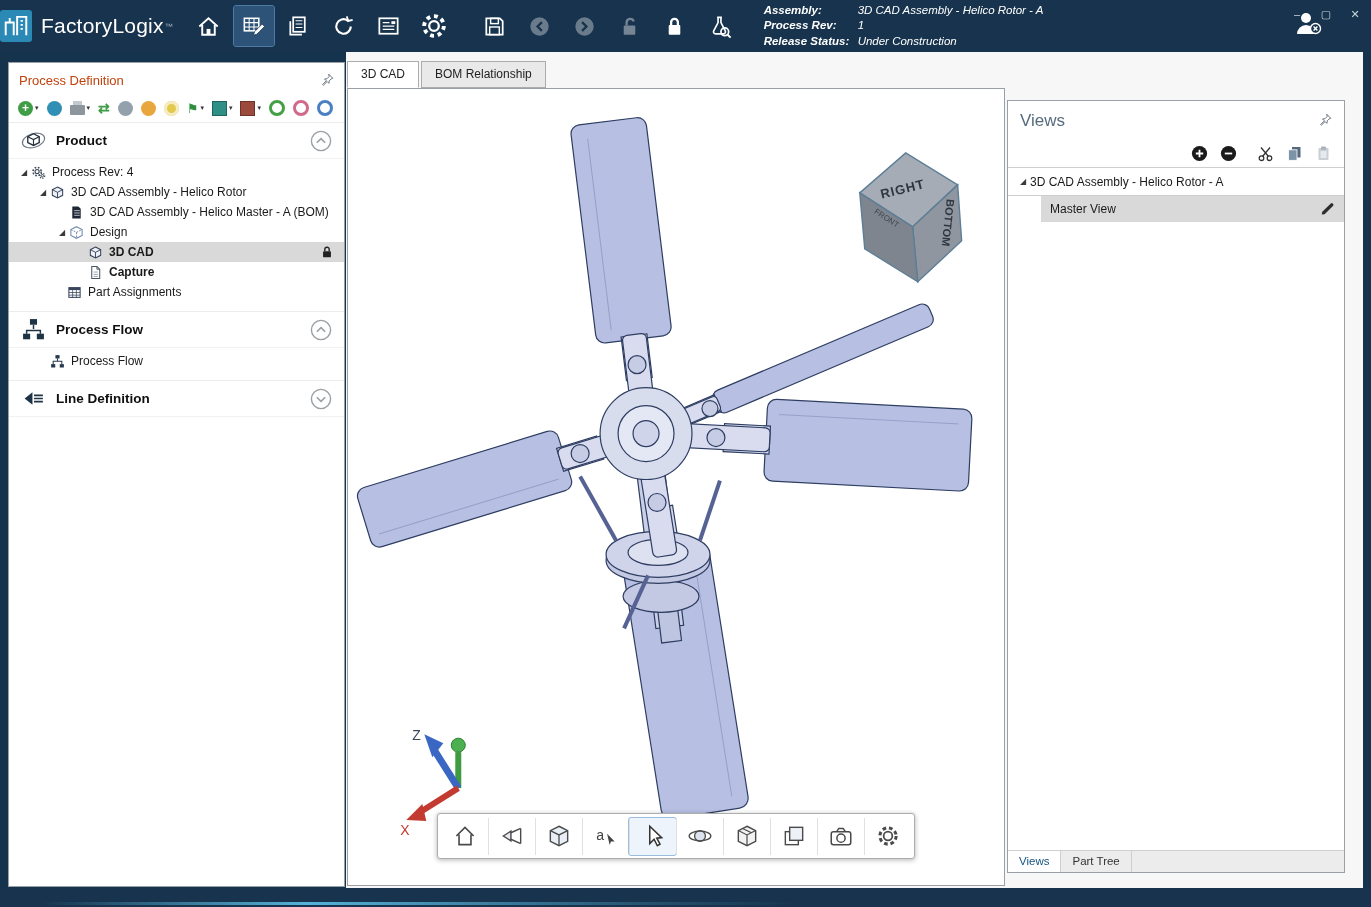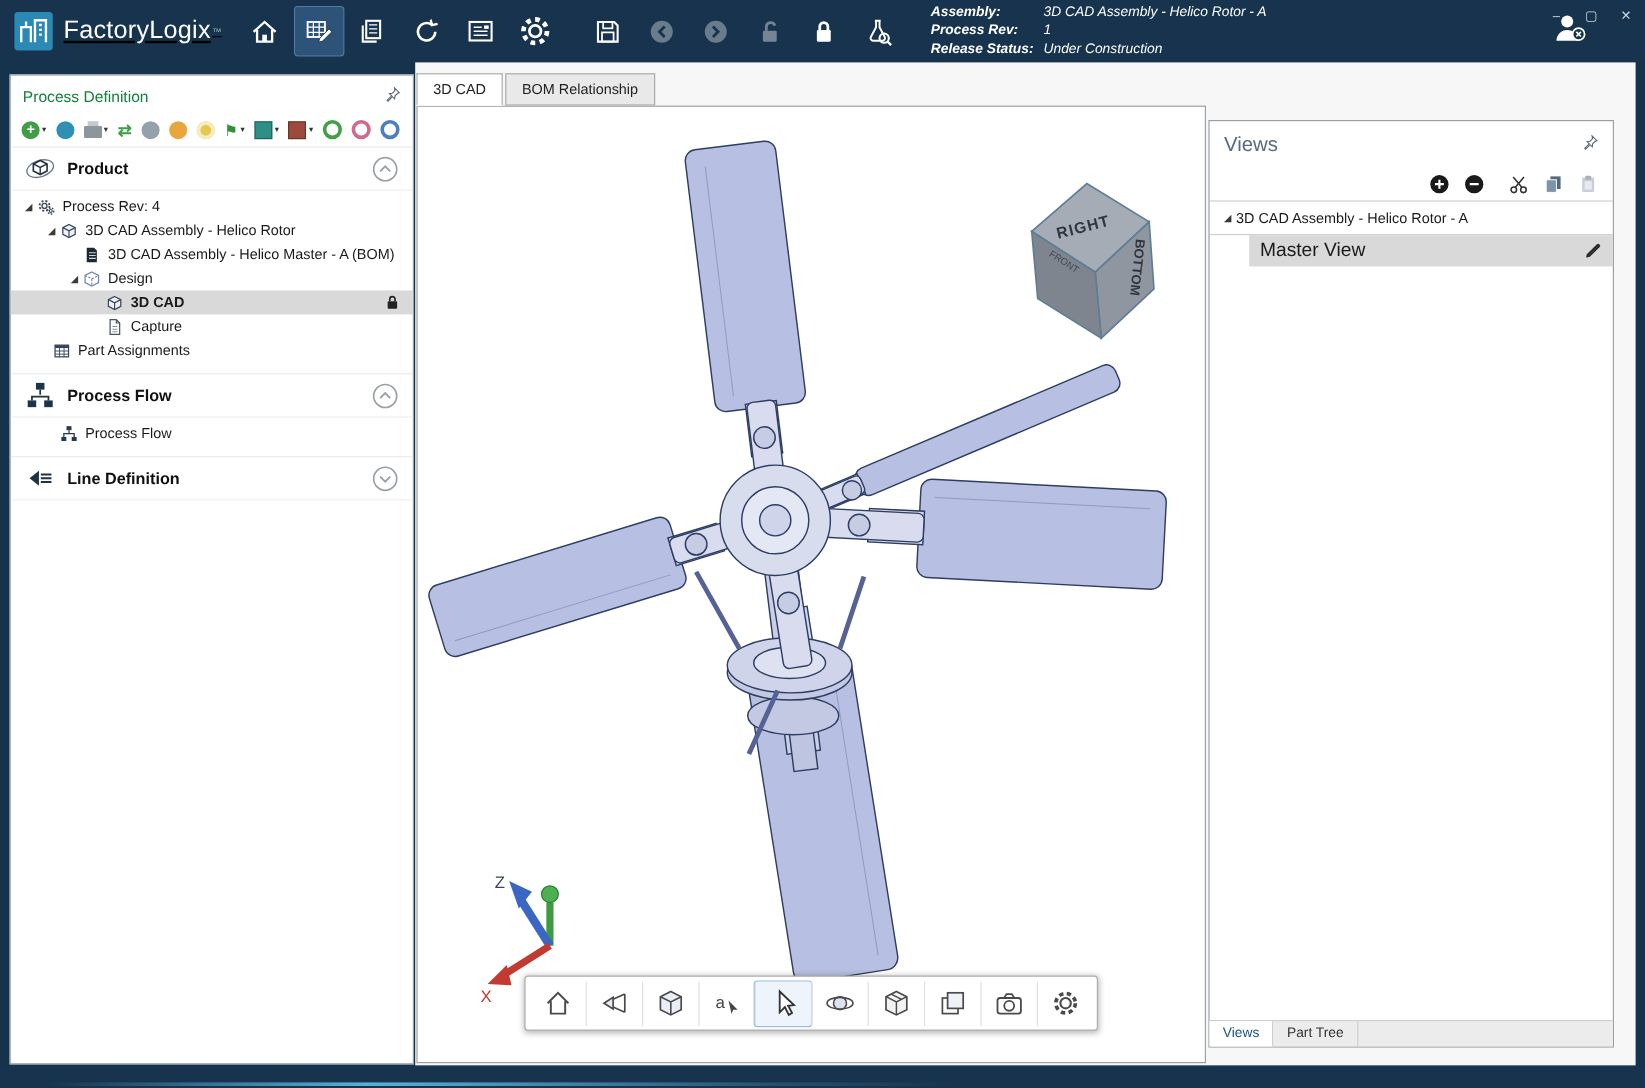--- a/index.html
+++ b/index.html
@@ -4,21 +4,21 @@
 <style>
   html,body{margin:0;padding:0;}
   body{
     width:1371px;height:907px;position:relative;overflow:hidden;
     background:#16334e;
     font-family:"Liberation Sans",sans-serif;
     -webkit-font-smoothing:antialiased;
   }
   
   .titlebar{position:absolute;left:0;top:0;right:0;height:52px;background:#17334d;display:flex;align-items:center;}
-  .brand{display:flex;align-items:center;margin-left:12px;flex:none;text-decoration:underline;}
+  .brand{display:flex;align-items:center;flex:none;}
   .logo{width:32px;height:32px;background:#2b8ab5;border-radius:3px;display:flex;align-items:center;justify-content:center;flex:none;}
   .brand-text{color:#fff;font-size:21px;margin-left:9px;letter-spacing:.2px;}
   .brand-tm{color:#9fb3c4;font-size:8px;vertical-align:top;margin-left:1px;}
   .tb-icons{display:flex;align-items:center;margin-left:16px;gap:5px;}
   .tb-btn{width:40px;height:40px;display:flex;align-items:center;justify-content:center;border-radius:2px;cursor:pointer;}
   .tb-btn svg{width:27px;height:27px;}
   .tb-btn.selected{background:#2d5478;outline:1px solid #4d7ba3;}
   .tb-btn.disabled{opacity:.8;}
   .tb-btn[data-name="settings-icon"] svg{width:32px;height:32px;}
   .tb-btn:nth-child(7){margin-left:16px;}
@@ -29,21 +29,21 @@
   .user-btn svg{width:34px;height:34px;}
   .win-controls{position:absolute;top:7px;right:8px;display:flex;gap:13px;}
   .win-ctrl{width:16px;text-align:center;color:#cdd6de;font-size:11px;cursor:pointer;line-height:14px;}
   
   .statusbar{position:absolute;left:0;right:0;bottom:0;height:19px;background:#17334d;}
   .statusglow{position:absolute;bottom:2px;left:40px;width:760px;height:3px;
     background:linear-gradient(90deg,rgba(96,200,240,0),rgba(96,200,240,.85) 35%,rgba(96,200,240,.2) 80%,rgba(96,200,240,0));}
   
   .left-panel{position:absolute;left:8px;top:62px;width:337px;bottom:20px;background:#fff;border:1px solid #9aa0a6;box-sizing:border-box;}
   .lp-header{height:27px;display:flex;align-items:center;padding:4px 10px 0;}
-  .lp-title{font-size:13px;color:#15803d;}
+  .lp-title{font-size:13px;color:#c2410c;}
   .panel-pin{margin-left:auto;cursor:pointer;}
   .panel-pin svg{width:13px;height:13px;}
   .lp-toolbar{height:28px;display:flex;align-items:center;padding:0 9px;gap:8px;}
   .mini{display:flex;align-items:center;height:18px;cursor:pointer;}
   .dot{width:15px;height:15px;border-radius:50%;color:#fff;font-size:12px;font-weight:700;display:flex;align-items:center;justify-content:center;line-height:1;}
   .cubeic{width:13px;height:13px;border:1px solid rgba(0,0,0,.3);}
   .ringic{width:10px;height:10px;border:3px solid;border-radius:50%;box-sizing:content-box;}
   .printeric{width:15px;height:10px;background:#8d959d;border-radius:1px;position:relative;margin-top:3px;}
   .printeric::before{content:"";position:absolute;left:3px;top:-4px;width:9px;height:4px;background:#c3c9cf;}
   .syncic{color:#3f9d46;font-weight:700;font-size:14px;}
@@ -81,21 +81,21 @@
   
   .views-panel{position:absolute;right:18px;top:48px;width:338px;bottom:15px;background:#fff;border:1px solid #9aa0a6;box-sizing:border-box;z-index:6;}
   .vw-head{height:36px;display:flex;align-items:center;padding:2px 12px 0;}
   .vw-title{font-size:17px;color:#566b7e;}
   .vw-toolbar{height:28px;display:flex;align-items:center;justify-content:flex-end;gap:12px;padding:0 12px;}
   .vw-tbtn{display:flex;cursor:pointer;}
   .vw-tbtn svg{width:17px;height:17px;}
   .vw-tbtn[data-name="cut-icon"]{margin-left:8px;}
   .vw-root{height:27px;border-top:1px solid #cfcfcf;border-bottom:1px solid #cfcfcf;display:flex;align-items:center;padding:0 8px;font-size:12px;color:#1a1a1a;}
   .vw-root .t-exp{width:14px;}
-  .vw-child{height:26px;background:#d9d9d9;margin-left:33px;display:flex;align-items:center;padding:0 9px;font-size:16px;color:#1a1a1a;cursor:pointer;}
+  .vw-child{height:26px;background:#d9d9d9;margin-left:33px;display:flex;align-items:center;padding:0 9px;font-size:12px;color:#1a1a1a;cursor:pointer;}
   .vw-child .pencil{margin-left:auto;display:flex;}
   .vw-child .pencil svg{width:16px;height:16px;}
   .vw-tabs{position:absolute;left:0;right:0;bottom:0;height:21px;background:#ececec;border-top:1px solid #cfcfcf;display:flex;font-size:11.5px;}
   .vw-tab{padding:0 11px;line-height:20px;border-right:1px solid #cfcfcf;color:#333;cursor:pointer;}
   .vw-tab.active{background:#fff;color:#16527e;}
 </style>
 </head>
 <body>
 
 <header class="titlebar" data-name="titlebar">
@@ -565,32 +565,32 @@
             </svg>
           </span>
           <span class="t-label" data-name="tree-item-label">3D CAD</span>
           <span class="t-lock" data-name="lock-icon">
             <svg viewBox="0 0 16 16">
               <rect x="3.5" y="7" width="9" height="7" rx="1" fill="#222"></rect>
               <path d="M5.5 7 V5 a2.5 2.5 0 0 1 5 0 v2" fill="none" stroke="#222" stroke-width="1.6"></path>
             </svg>
           </span>
         </div>
-        <div class="tree-row" data-name="tree-item-capture" style="padding-left: 65px;">
+        <div class="tree-row" data-name="tree-item-capture" style="padding-left: 65px; font-weight: bold;">
           <span class="t-exp" data-name="tree-expander-icon"></span>
           <span class="t-ico" data-name="document-icon">
             <svg viewBox="0 0 16 16">
               <path d="M4 1.5 h5.5 L12.5 4.5 v10 h-8.5 z" fill="#fff" stroke="#4a5562" stroke-width="1.1"></path>
               <path d="M9.5 1.5 v3 h3" fill="none" stroke="#4a5562" stroke-width="1"></path>
               <path d="M6 7.5 h4.5 M6 10 h4.5 M6 12.2 h4.5" stroke="#8a949e" stroke-width=".9"></path>
             </svg>
           </span>
           <span class="t-label" data-name="tree-item-label">Capture</span>
         </div>
-        <div class="tree-row" data-name="tree-item-part-assignments" style="padding-left: 21px; text-align: center;">
+        <div class="tree-row" data-name="tree-item-part-assignments" style="padding-left: 44px; text-align: center;">
           <span class="t-exp" data-name="tree-expander-icon"></span>
           <span class="t-ico" data-name="table-icon">
             <svg viewBox="0 0 16 16">
               <rect x="2" y="2.8" width="12" height="10.4" fill="#fff" stroke="#37445c" stroke-width="1.1"></rect>
               <rect x="2" y="2.8" width="12" height="2.6" fill="#37445c"></rect>
               <path d="M2 8 h12 M2 10.8 h12 M6 5.4 v8 M10 5.4 v8" stroke="#37445c" stroke-width=".8"></path>
             </svg>
           </span>
           <span class="t-label" data-name="tree-item-label">Part Assignments</span>
         </div>

